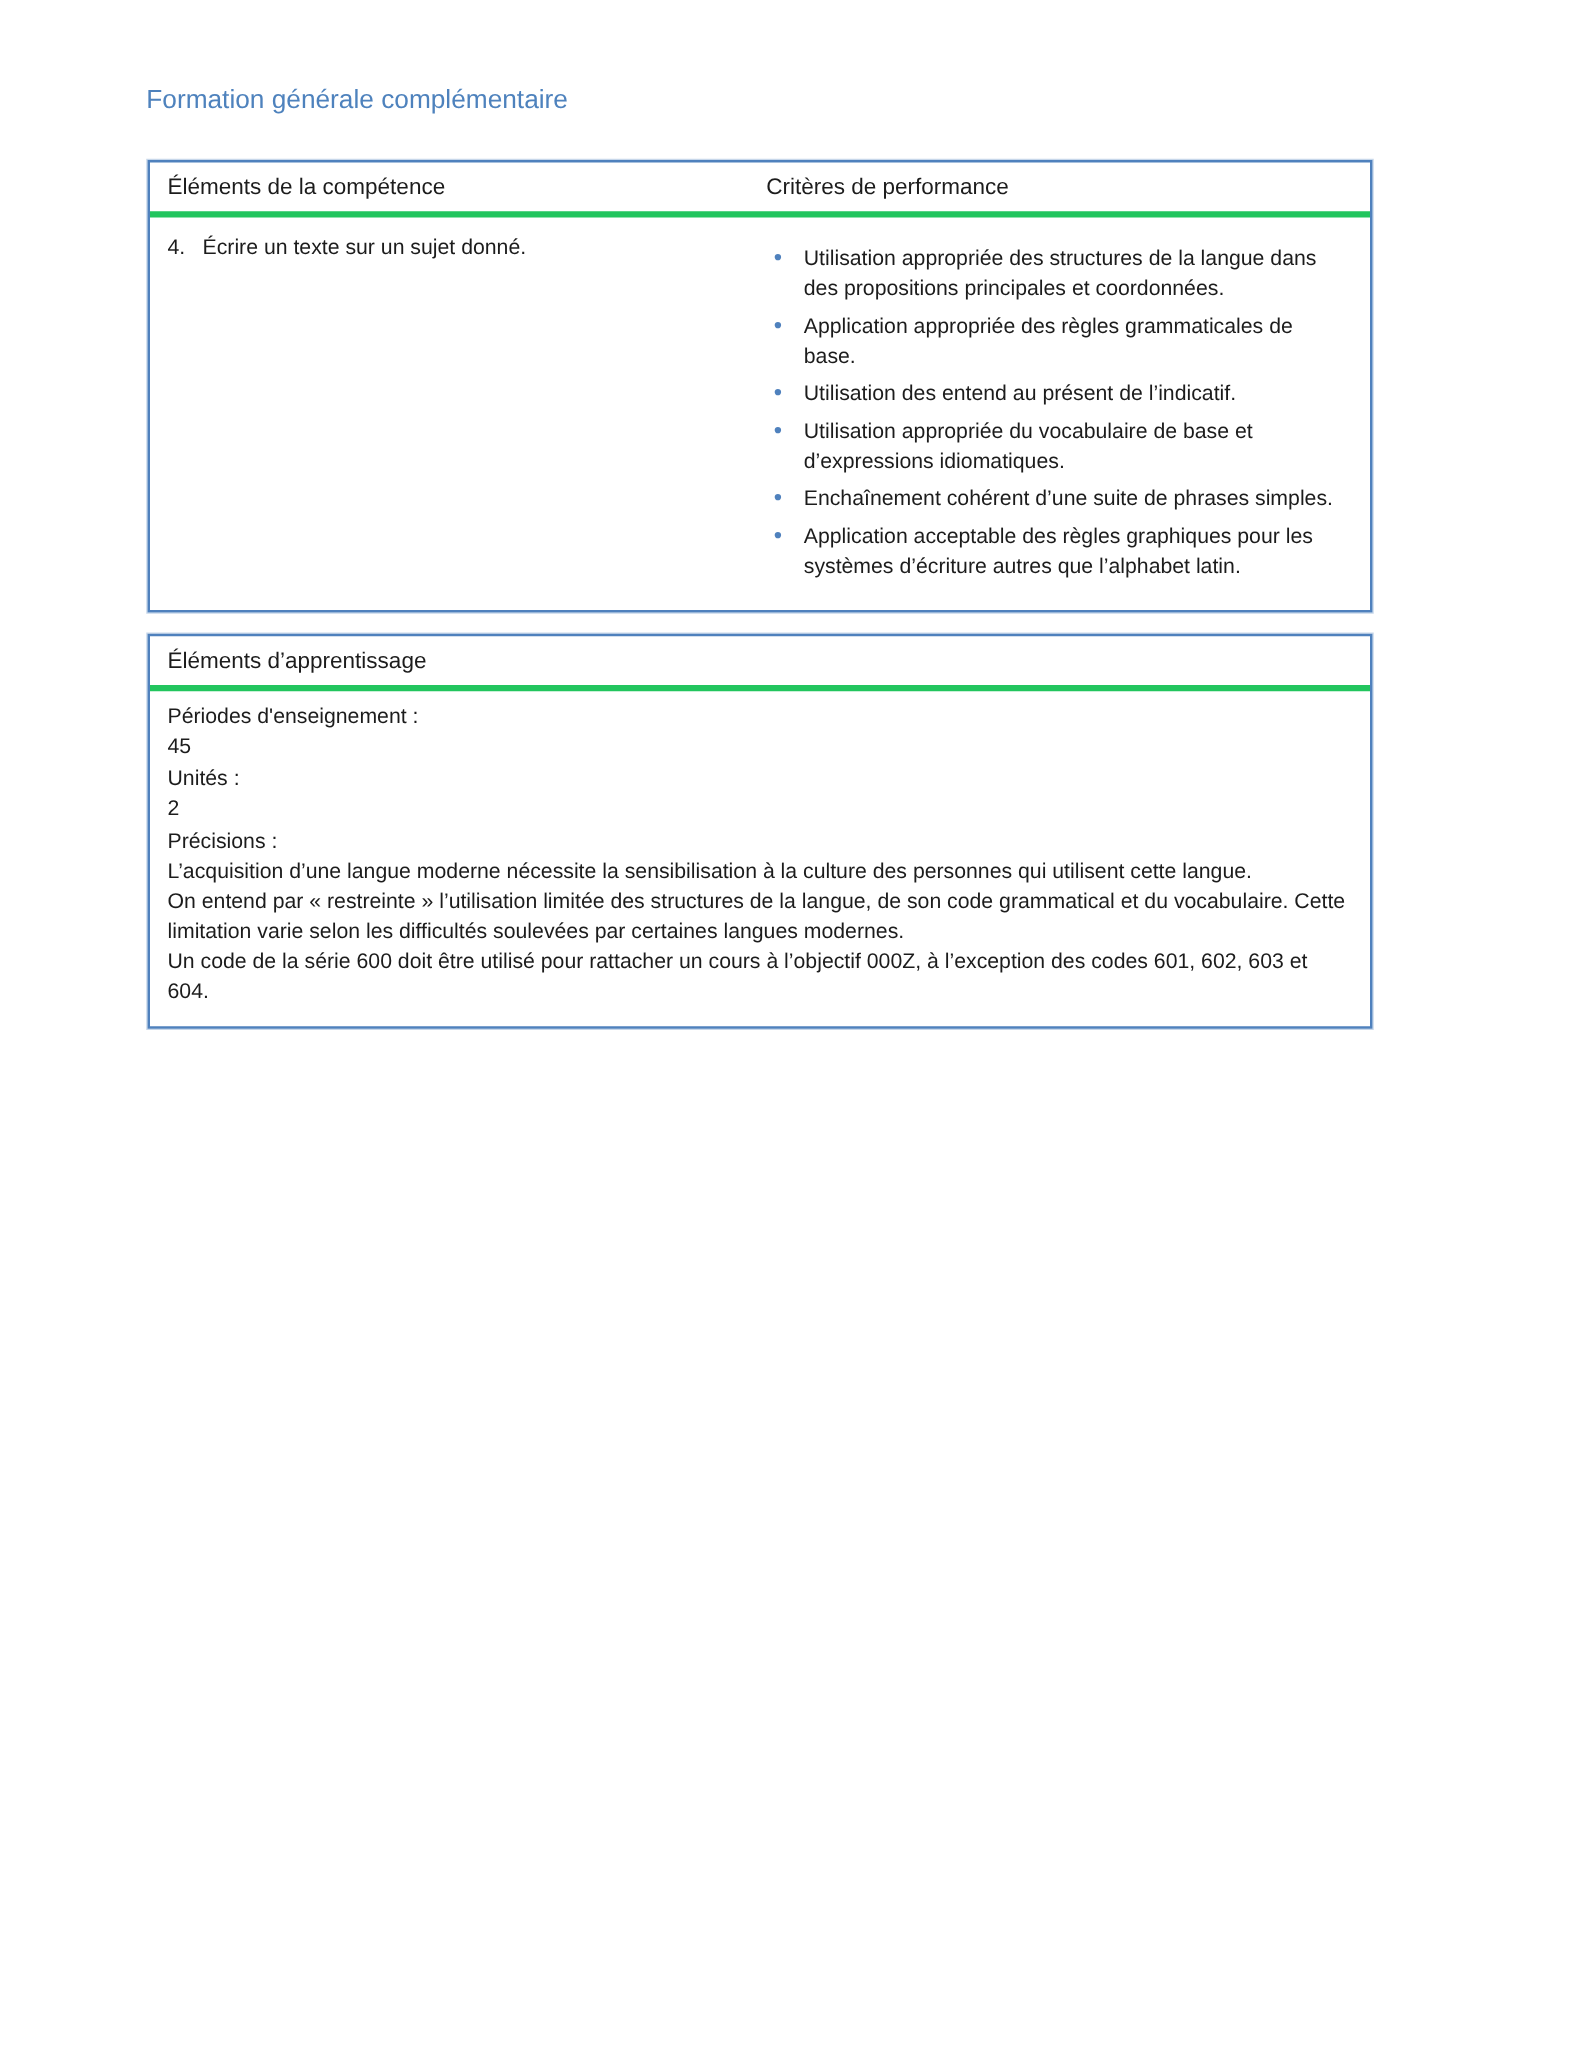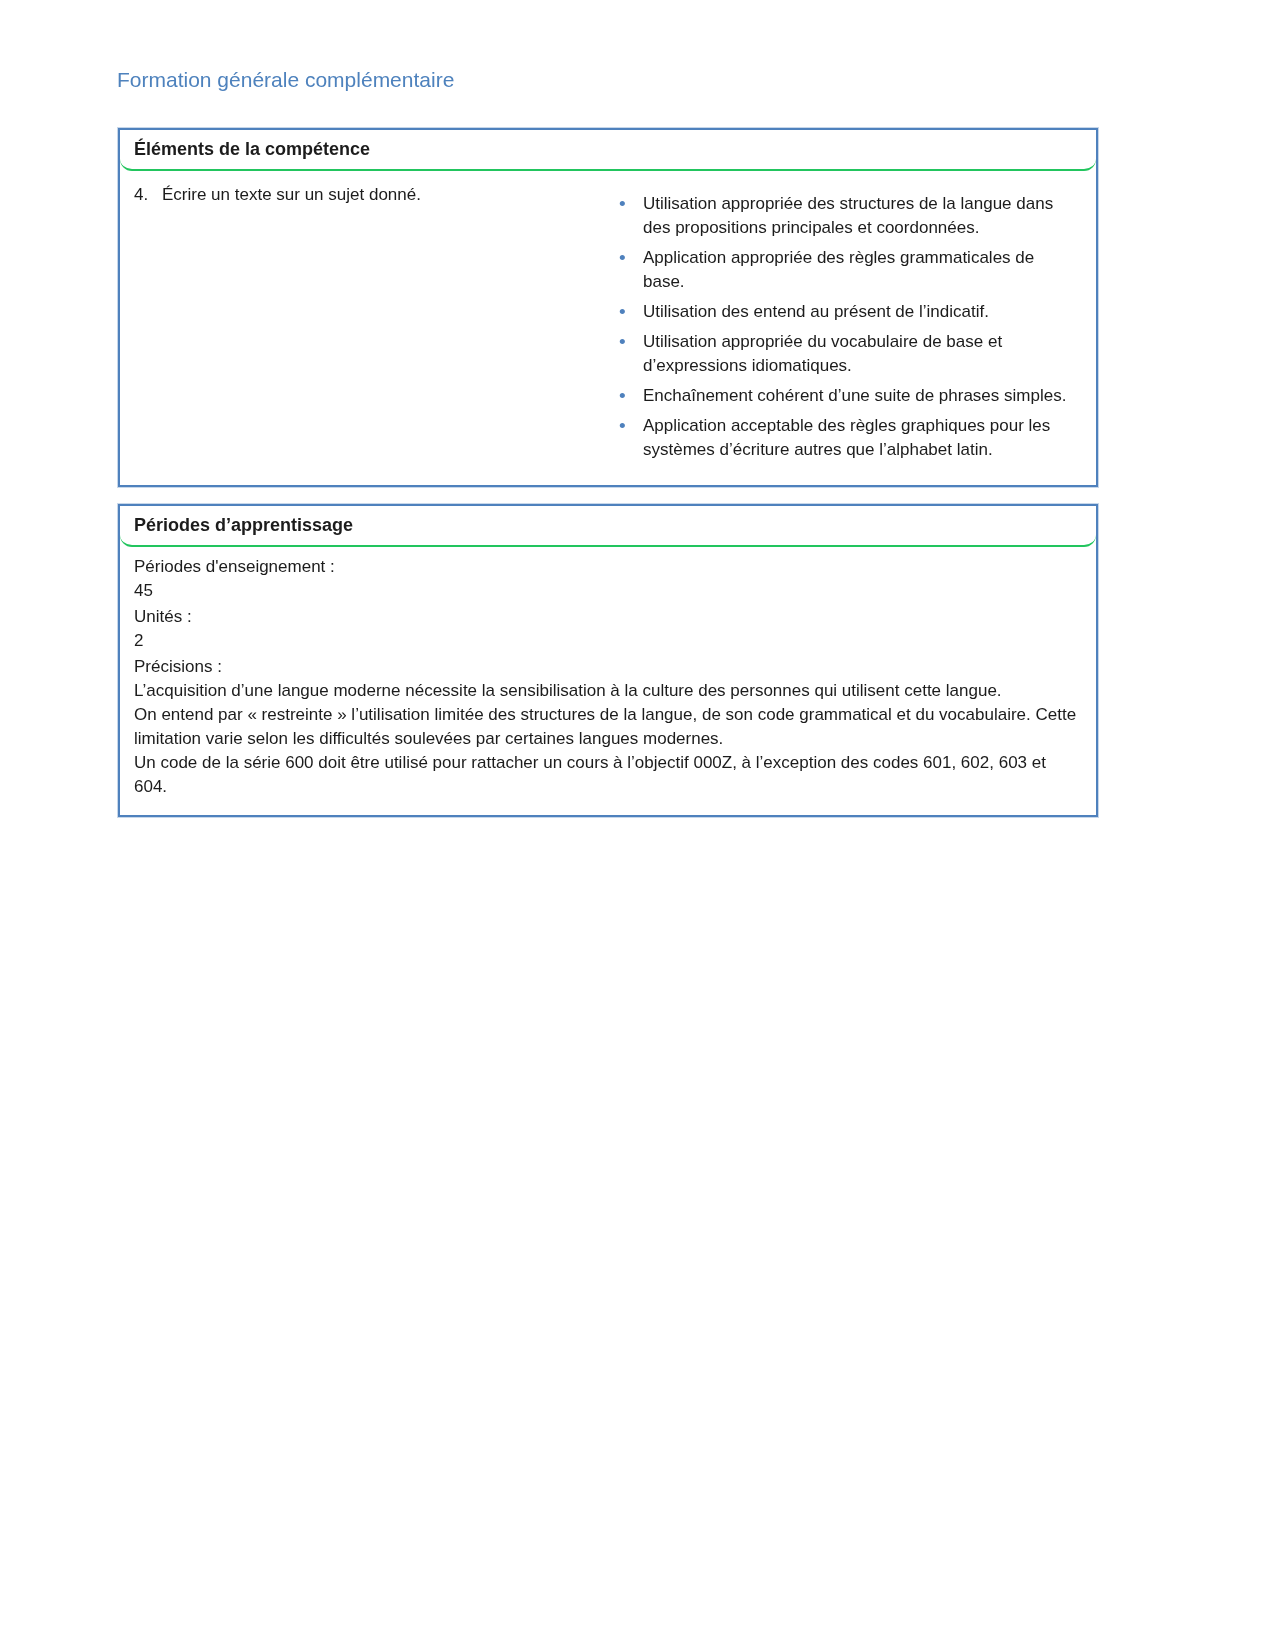--- a/index.html
+++ b/index.html
@@ -30,24 +30,23 @@
     width: 980px;
   }
   .box {
     border: 2px solid #4f81bd;
     box-shadow: 0 0 0 1px #c7d7ea;
     background: #ffffff;
     box-sizing: border-box;
   }
   .comp-box { margin-bottom: 17px; }
   .box-header {
-    border-bottom: 2px solid #22c55e;
-    font-weight: bold;
+    border-bottom: 5px solid #22c55e;
+    font-weight: normal;
     font-size: 18px;
-    border-radius: 12px;
   }
   .two-col {
     display: flex;
   }
   .col1 {
     width: 493px;
     box-sizing: border-box;
     padding: 9px 14px;
     flex: 0 0 auto;
   }
@@ -126,20 +125,21 @@
 
 <div class="page">
 
   <div class="doc-header">Formation générale complémentaire</div>
 
   <div class="content">
 
     <div class="box comp-box">
       <div class="box-header two-col">
         <div class="col1">Éléments de la compétence</div>
+        <div class="col2">Critères de performance</div>
       </div>
       <div class="box-body two-col">
         <div class="col1 element-cell">
           <span class="element-number">4.</span>
           <span>Écrire un texte sur un sujet donné.</span>
         </div>
         <div class="col2">
           <ul class="criteria-list">
             <li>Utilisation appropriée des structures de la langue dans des propositions principales et coordonnées.</li>
             <li>Application appropriée des règles grammaticales de base.</li>
@@ -147,21 +147,21 @@
             <li>Utilisation appropriée du vocabulaire de base et d’expressions idiomatiques.</li>
             <li>Enchaînement cohérent d’une suite de phrases simples.</li>
             <li>Application acceptable des règles graphiques pour les systèmes d’écriture autres que l’alphabet latin.</li>
           </ul>
         </div>
       </div>
     </div>
 
     <div class="box act-box">
       <div class="box-header">
-        <span>Périodes d’apprentissage</span>
+        <span>Éléments d’apprentissage</span>
       </div>
       <div class="box-body act-body">
         <div class="act-row">
           <span class="act-label">Périodes d'enseignement :</span>
           <span class="act-value">45</span>
         </div>
         <div class="act-row">
           <span class="act-label">Unités :</span>
           <span class="act-value">2</span>
         </div>

